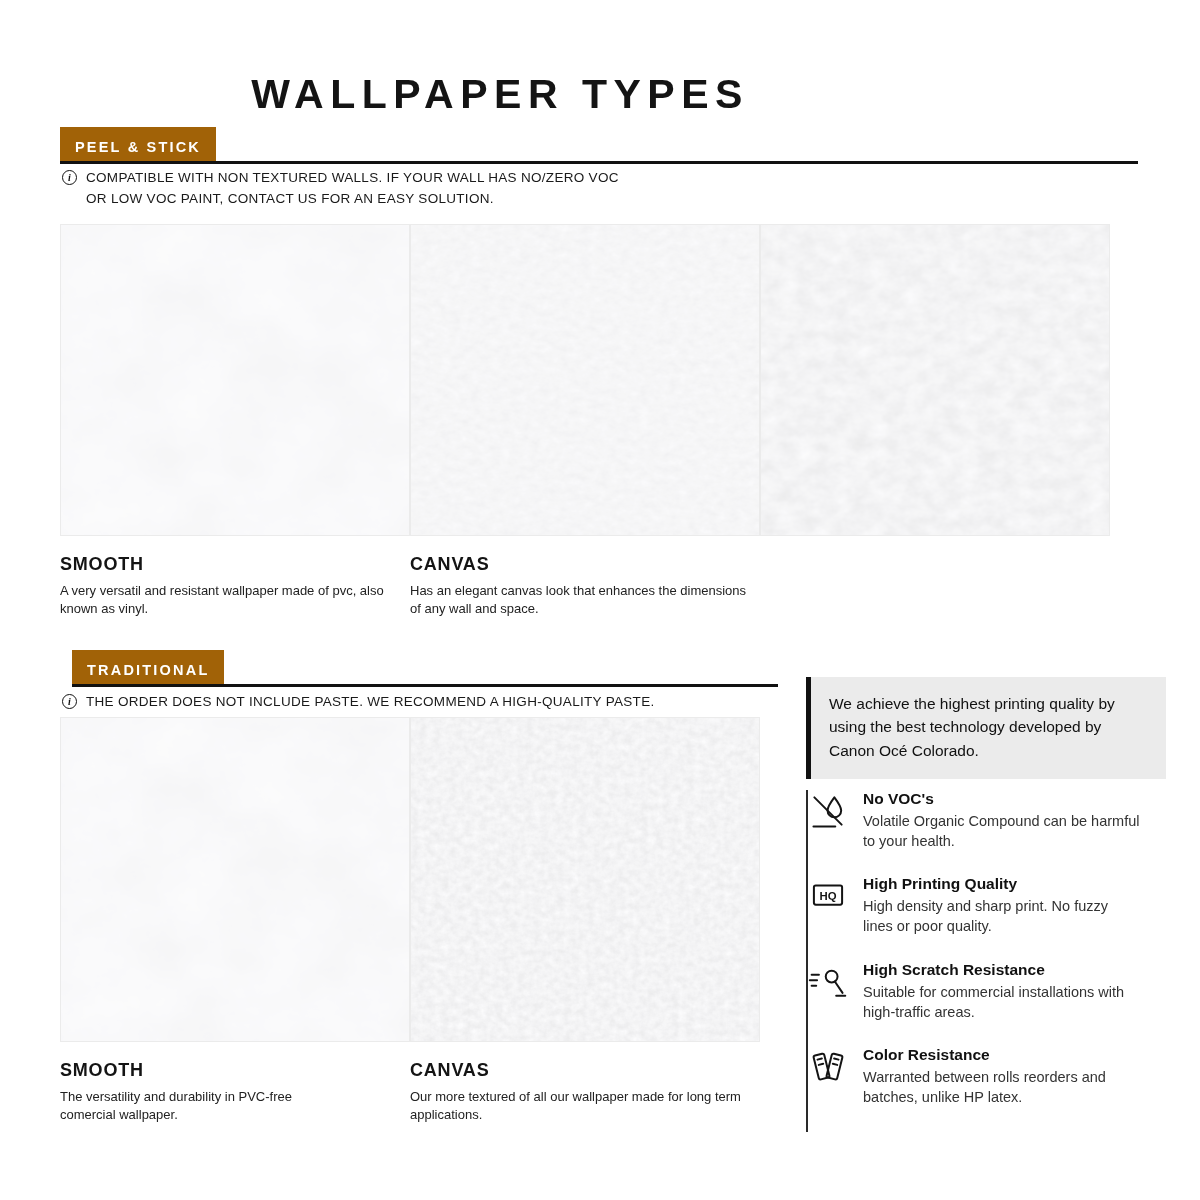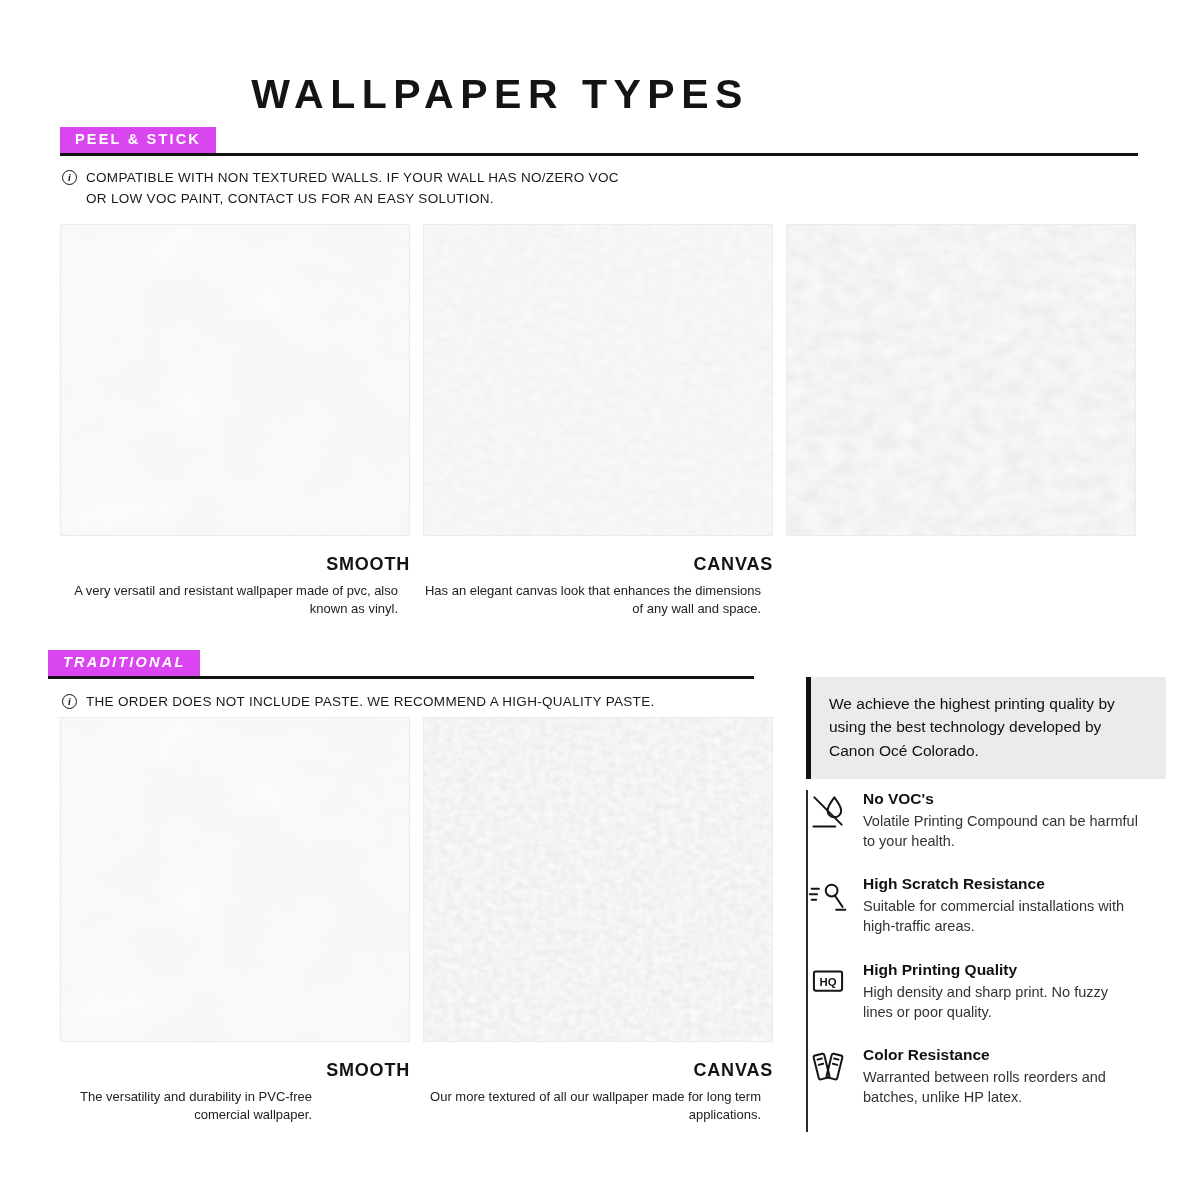--- a/index.html
+++ b/index.html
@@ -8,38 +8,38 @@
     font-family:"Liberation Sans", sans-serif;color:#111;overflow:hidden;
   }
   
   .title{
     position:absolute;top:44px;left:60px;width:880px;text-align:center;
     font-size:41px;font-weight:bold;letter-spacing:6.5px;color:#141414;
   }
   
   .rule-header{position:absolute;border-bottom:3px solid #111;}
   .rule-header .badge{
-    display:inline-block;background:#d946ef;color:#fff;font-size:14.5px;
-    font-weight:bold;letter-spacing:2.2px;padding:5px 15px 6px;line-height:1;
+    display:inline-block;background:#a16207;color:#fff;font-size:14.5px;
+    font-weight:bold;letter-spacing:2.2px;padding:13px 15px 6px;line-height:1;
   }
   #peel-header{top:127px;left:60px;width:1078px;}
-  #trad-header{top:650px;left:48px;width:706px;font-style:italic;}
+  #trad-header{top:650px;left:72px;width:706px;}
   
   .note{position:absolute;display:flex;gap:9px;align-items:flex-start;}
   #note-peel{top:168px;left:62px;width:610px;}
   #note-trad{top:692px;left:62px;width:720px;}
   .info-circle{
     flex:0 0 15px;width:15px;height:15px;border:1.5px solid #111;border-radius:50%;
     display:flex;align-items:center;justify-content:center;box-sizing:border-box;
     font:italic bold 10px "Liberation Serif", serif;margin-top:2px;
   }
   .note-text{font-size:13.5px;letter-spacing:.3px;line-height:1.55;color:#1a1a1a;}
   #note-peel .note-text{max-width:535px;}
   
-  .grid{position:absolute;left:60px;display:grid;column-gap:13px;text-align:right;}
+  .grid{position:absolute;left:60px;display:grid;}
   #grid-peel{top:224px;grid-template-columns:repeat(3,350px);}
   #grid-trad{top:717px;grid-template-columns:repeat(2,350px);}
   .swatch{margin:0;}
   .swatch-img{
     width:350px;background:#f5f5f5;border:1px solid rgba(0,0,0,0.04);box-sizing:border-box;
   }
   #grid-peel .swatch-img{height:312px;}
   #grid-trad .swatch-img{height:325px;}
   .swatch-img svg{display:block;width:100%;height:100%;}
   .swatch-name{margin-top:18px;font-size:18px;font-weight:bold;letter-spacing:.8px;color:#141414;}
@@ -197,51 +197,51 @@
     <div class="feature">
       <span class="feature-icon">
         <svg viewBox="0 0 44 44" aria-hidden="true">
           <path class="ic" d="M29 7 C33.5 13 36.5 17.5 36.5 21.5 A7.5 7.5 0 0 1 21.5 21.5 C21.5 17.5 24.5 13 29 7 Z"></path>
           <line class="ic" x1="7" y1="7" x2="37" y2="37"></line>
           <line class="ic" x1="6" y1="39" x2="30" y2="39"></line>
         </svg>
       </span>
       <div class="feature-text">
         <div class="feature-title">No VOC's</div>
-        <div class="feature-desc">Volatile Printing Compound can be harmful to your health.</div>
+        <div class="feature-desc">Volatile Organic Compound can be harmful to your health.</div>
+      </div>
+    </div>
+
+    <div class="feature">
+      <span class="feature-icon">
+        <svg viewBox="0 0 44 44" aria-hidden="true">
+          <rect class="ic" x="6.5" y="10.5" width="31" height="21" rx="2"></rect>
+          <text x="22" y="26" text-anchor="middle" font-family="Liberation Sans, sans-serif" font-size="12.5" font-weight="bold" fill="#141414">HQ</text>
+        </svg>
+      </span>
+      <div class="feature-text">
+        <div class="feature-title">High Printing Quality</div>
+        <div class="feature-desc">High density and sharp print. No fuzzy lines or poor quality.</div>
       </div>
     </div>
 
     <div class="feature">
       <span class="feature-icon">
         <svg viewBox="0 0 44 44" aria-hidden="true">
           <line class="ic" x1="4" y1="14" x2="12" y2="14"></line>
           <line class="ic" x1="2" y1="20" x2="10" y2="20"></line>
           <line class="ic" x1="4" y1="26" x2="9" y2="26"></line>
           <circle class="ic" cx="26" cy="16" r="6.5"></circle>
           <line class="ic" x1="29.5" y1="21.5" x2="38" y2="34"></line>
           <line class="ic" x1="31" y1="37" x2="41" y2="37"></line>
         </svg>
       </span>
       <div class="feature-text">
         <div class="feature-title">High Scratch Resistance</div>
         <div class="feature-desc">Suitable for commercial installations with high-traffic areas.</div>
-      </div>
-    </div>
-
-    <div class="feature">
-      <span class="feature-icon">
-        <svg viewBox="0 0 44 44" aria-hidden="true">
-          <rect class="ic" x="6.5" y="10.5" width="31" height="21" rx="2"></rect>
-          <text x="22" y="26" text-anchor="middle" font-family="Liberation Sans, sans-serif" font-size="12.5" font-weight="bold" fill="#141414">HQ</text>
-        </svg>
-      </span>
-      <div class="feature-text">
-        <div class="feature-title">High Printing Quality</div>
-        <div class="feature-desc">High density and sharp print. No fuzzy lines or poor quality.</div>
       </div>
     </div>
 
     <div class="feature">
       <span class="feature-icon">
         <svg viewBox="0 0 44 44" aria-hidden="true">
           <g transform="rotate(-14 15 22)">
             <rect class="ic" x="9" y="8" width="12" height="27" rx="2"></rect>
             <line class="ic" x1="12.5" y1="13" x2="17.5" y2="13"></line>
             <line class="ic" x1="12.5" y1="19" x2="17.5" y2="19"></line>

